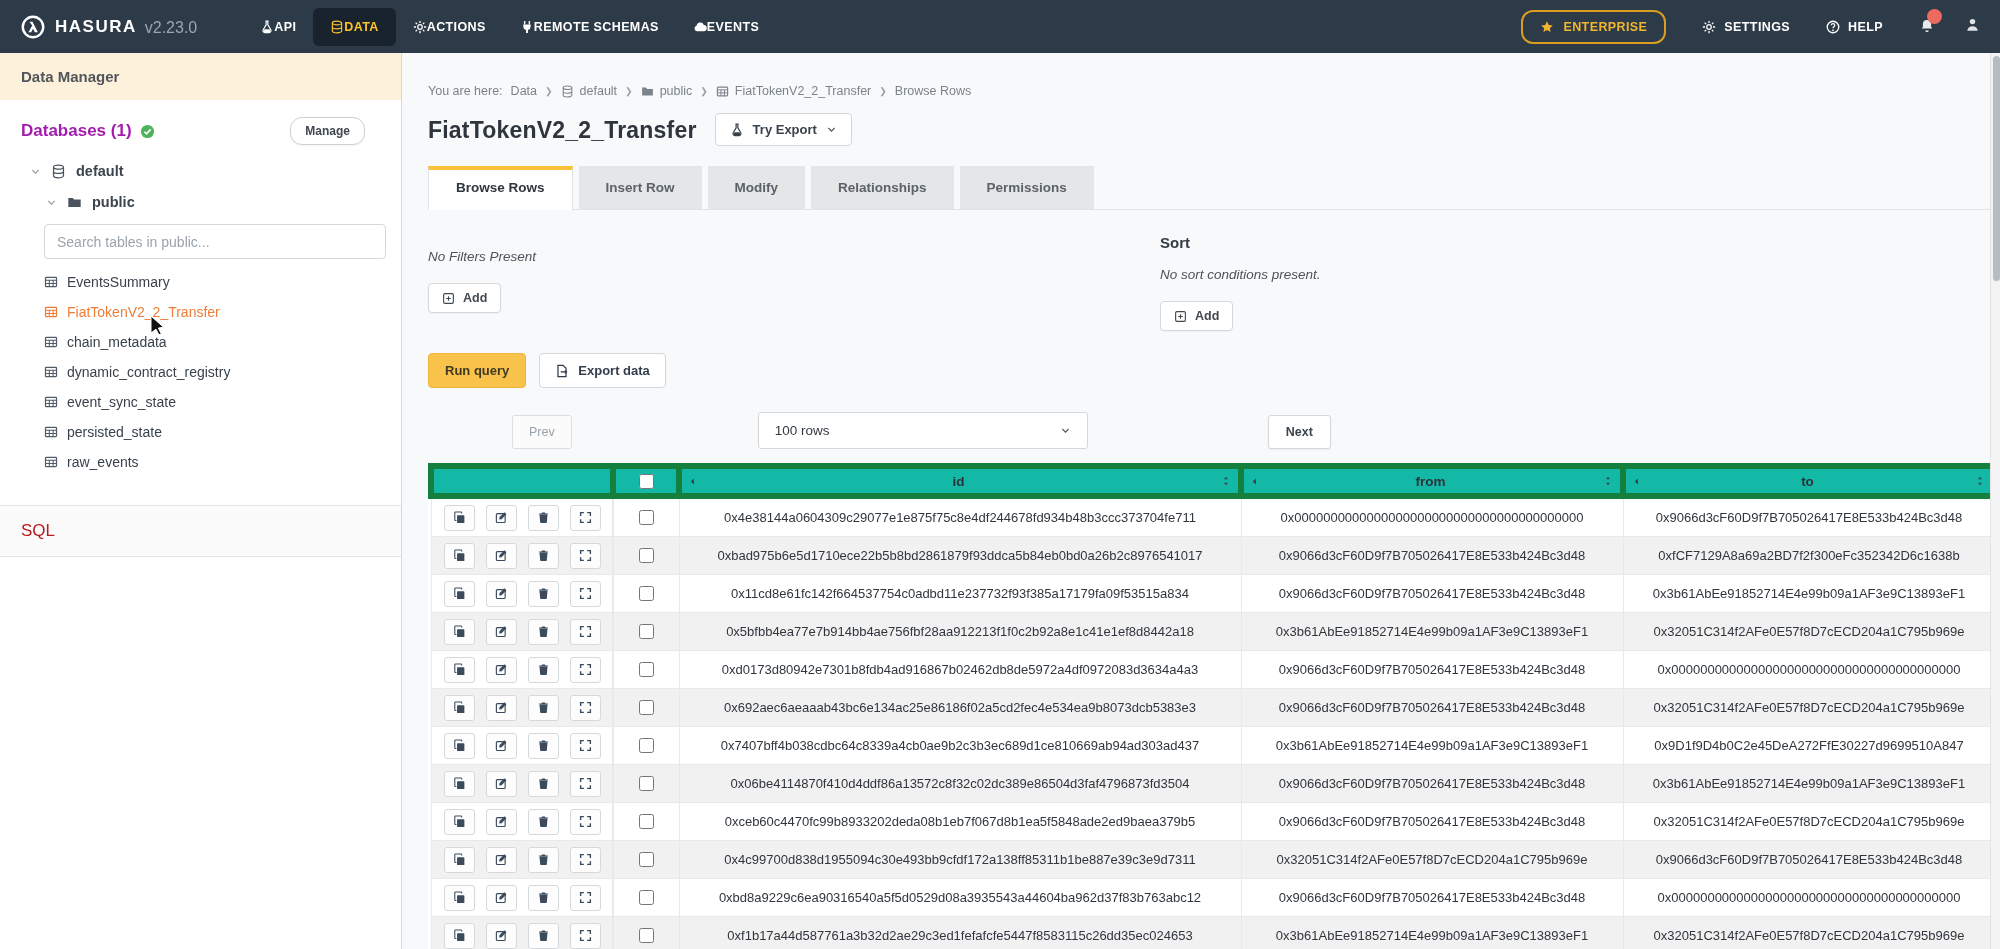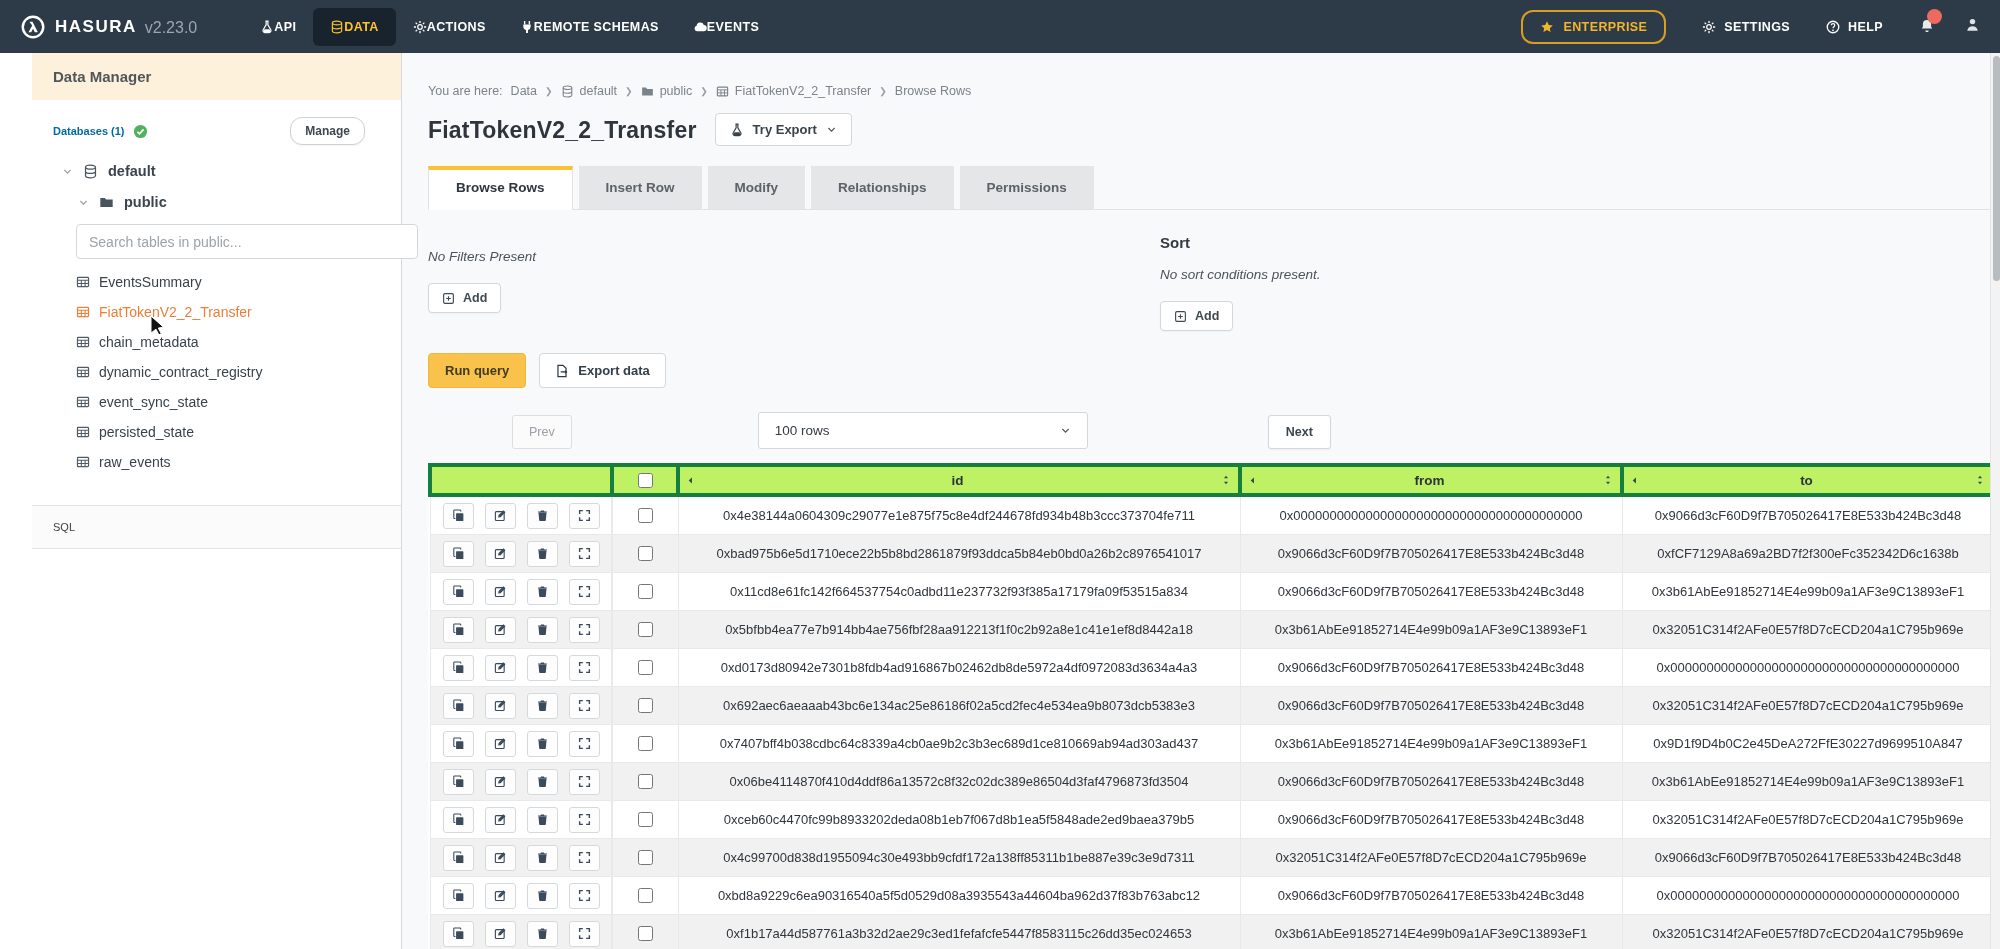--- a/index.html
+++ b/index.html
@@ -25,50 +25,50 @@
     font-family:inherit;}
   .nav-link{display:flex;align-items:center;gap:8px;font-size:12.5px;font-weight:bold;
     letter-spacing:.4px;margin-left:36px;cursor:pointer;color:#fff;}
   .bell{position:relative;margin-left:36px;cursor:pointer;color:#e8ebee;}
   .badge{position:absolute;top:-8px;right:-7px;width:15px;height:15px;border-radius:50%;
     background:#ec6a60;}
   .usr{margin-left:30px;color:#dfe3e7;cursor:pointer;}
 
   
   .app{display:flex;height:896px;}
-  .sidebar{width:402px;background:#fff;border-right:1px solid #d5d9dc;flex:none;padding-left:32px;}
+  .sidebar{width:402px;background:#fff;border-right:1px solid #d5d9dc;flex:none;}
   .main{flex:1;padding-left:26px;overflow:hidden;position:relative;}
 
   
   .sidebar-title{background:#fdf1dc;padding:15px 21px;font-size:15px;font-weight:bold;
     color:#51565c;}
   .db-row{display:flex;justify-content:space-between;align-items:center;
     padding:17px 36px 4px 21px;}
-  .db-label{display:flex;align-items:center;gap:8px;font-size:11px;font-weight:bold;
-    color:#0369a1;}
+  .db-label{display:flex;align-items:center;gap:8px;font-size:17px;font-weight:bold;
+    color:#a21caf;}
   .manage{background:#fff;border:1px solid #ccd1d5;border-radius:12px;padding:6px 14px;
     font-size:12px;font-weight:bold;color:#3f4851;cursor:pointer;font-family:inherit;
     box-shadow:0 1px 2px rgba(0,0,0,.05);}
   .tree-row{display:flex;align-items:center;gap:10px;font-size:14.5px;font-weight:bold;
     color:#3c454e;cursor:pointer;}
   .tree-row .chev{color:#97a0a8;}
   .tree-row.lvl1{padding-left:30px;margin-top:14px;}
   .tree-row.lvl2{padding-left:46px;margin-top:15px;}
   .search{display:block;margin:14px 16px 6px 44px;width:342px;height:35px;
     border:1px solid #d3d7da;border-radius:4px;padding:0 12px;font-size:14px;
     font-family:inherit;color:#333;outline:none;}
   .search::placeholder{color:#9ba3ab;}
   #table-list{list-style:none;margin:8px 0 0;padding:0;}
   .table-item{display:flex;align-items:center;gap:9px;padding:7px 0 7px 44px;
     font-size:14px;color:#39424c;cursor:pointer;}
   .table-item .ic{color:#515b66;}
   .table-item.selected{color:#ee7d37;}
   .table-item.selected .ic{color:#ee7d37;}
   .sql-section{margin-top:28px;border-top:1px solid #e3e5e7;border-bottom:1px solid #e3e5e7;
-    padding:15px 21px;font-size:11px;color:#404040;cursor:pointer;background:#fbfbfc;}
+    padding:15px 21px;font-size:17px;color:#b91c1c;cursor:pointer;background:#fbfbfc;}
 
   
   .breadcrumb{padding-top:30px;display:flex;align-items:center;gap:8px;font-size:12.5px;
     color:#7b838b;line-height:16px;}
   .bc-item{display:flex;align-items:center;gap:6px;cursor:pointer;}
   .bc-sep{font-size:9px;color:#98a0a7;}
   .title-row{margin-top:14px;display:flex;align-items:center;gap:18px;}
   .title-row h1{margin:0;font-size:23px;color:#2e353d;letter-spacing:.2px;line-height:30px;}
   .try-gql{display:flex;align-items:center;gap:9px;background:#fff;border:1px solid #d3d7da;
     border-radius:4px;padding:8px 14px;font-size:13px;font-weight:bold;color:#39424b;
@@ -107,21 +107,21 @@
     justify-content:space-between;padding:0 16px;font-size:13.5px;color:#333a41;
     cursor:pointer;}
   .rows-select .chev{color:#555b61;}
   .next-btn{margin-left:180px;background:#fff;border:1px solid #d4d8db;border-radius:3px;
     padding:9px 17px;font-size:12.5px;font-weight:bold;color:#3c444c;cursor:pointer;
     font-family:inherit;box-shadow:0 1px 2px rgba(0,0,0,.05);}
 
   
   .grid{margin-top:14px;}
   table{border-collapse:collapse;table-layout:fixed;width:1564px;background:#fff;}
-  th{background:#bef264;border:4px solid #15803d;height:30px;font-size:13.5px;
+  th{background:#14b8a6;border:6px solid #15803d;height:30px;font-size:13.5px;
     color:#2d343b;padding:0 6px;}
   .th-inner{display:flex;align-items:center;}
   .th-label{flex:1;text-align:center;font-weight:bold;}
   .caret{color:#3a424a;}
   .sort-ic{color:#3a424a;cursor:pointer;}
   td{border:1px solid #e7e9ea;height:37px;padding:0 6px;font-size:13px;color:#30363c;
     text-align:center;white-space:nowrap;overflow:hidden;}
   tbody tr:nth-child(even) td{background:#f1f1f2;}
   .td-act{display:flex;align-items:center;gap:11px;border-right:1px solid #e7e9ea;
     padding-left:12px;height:37px;}

